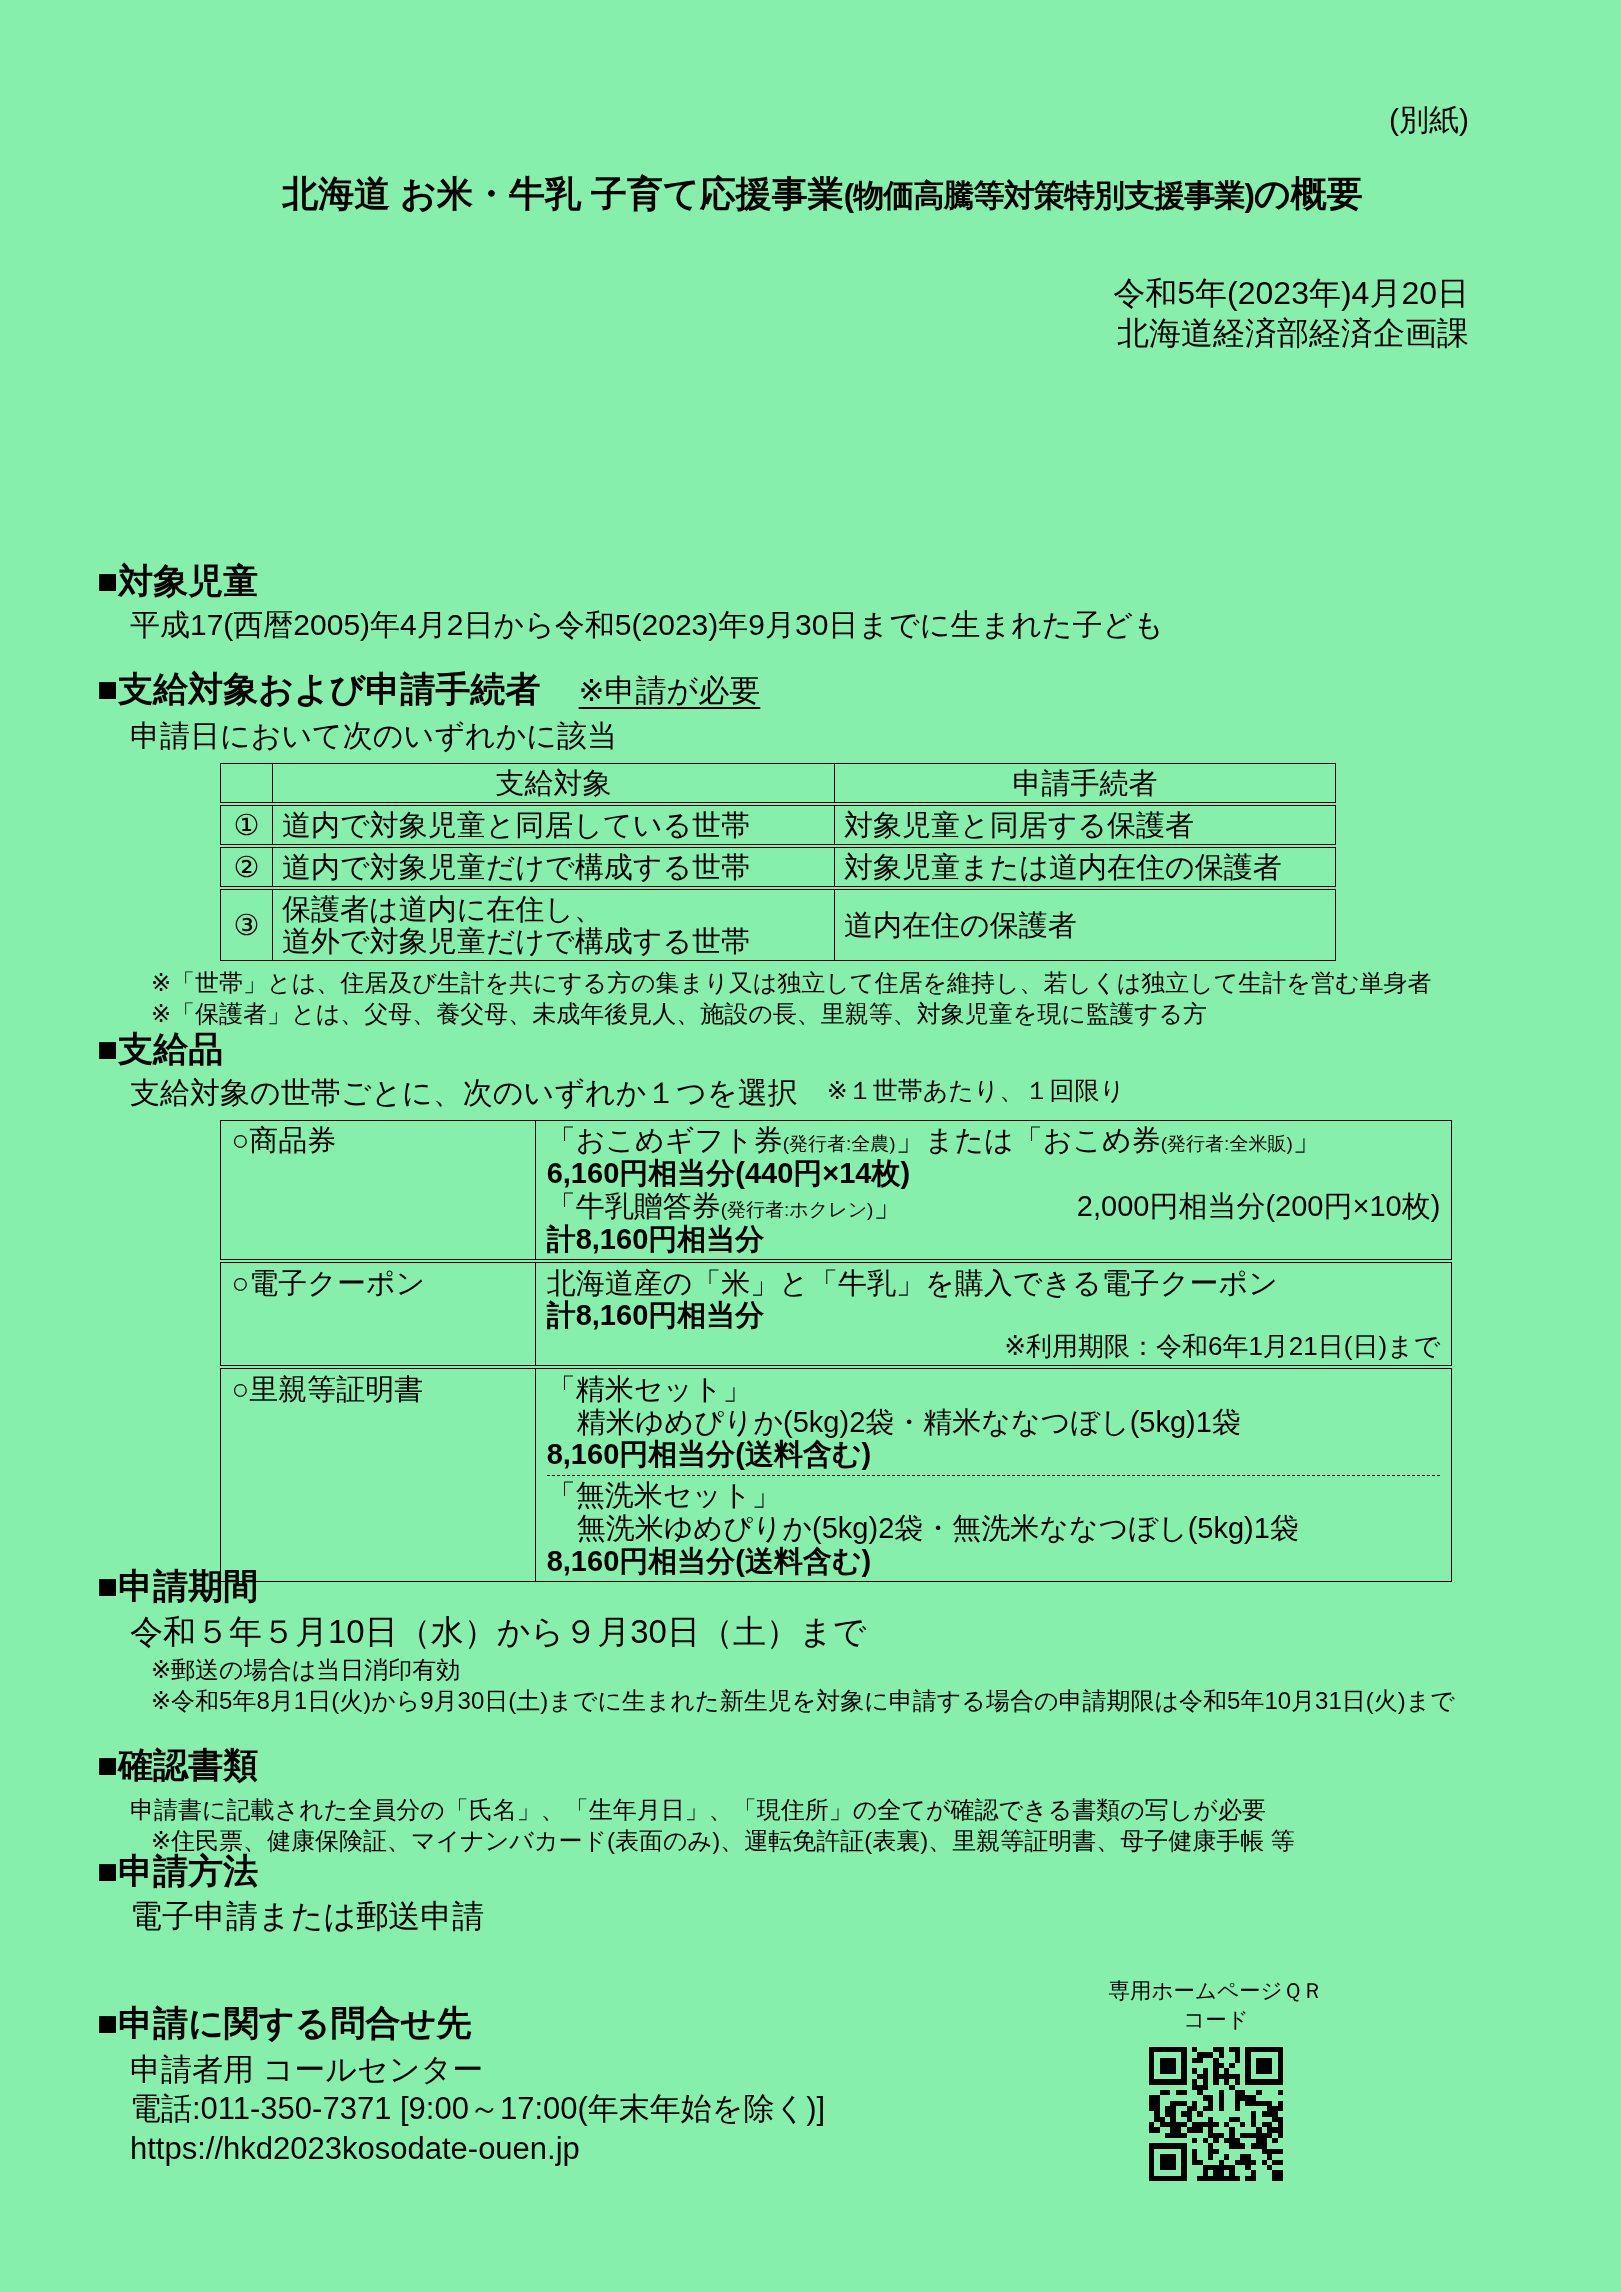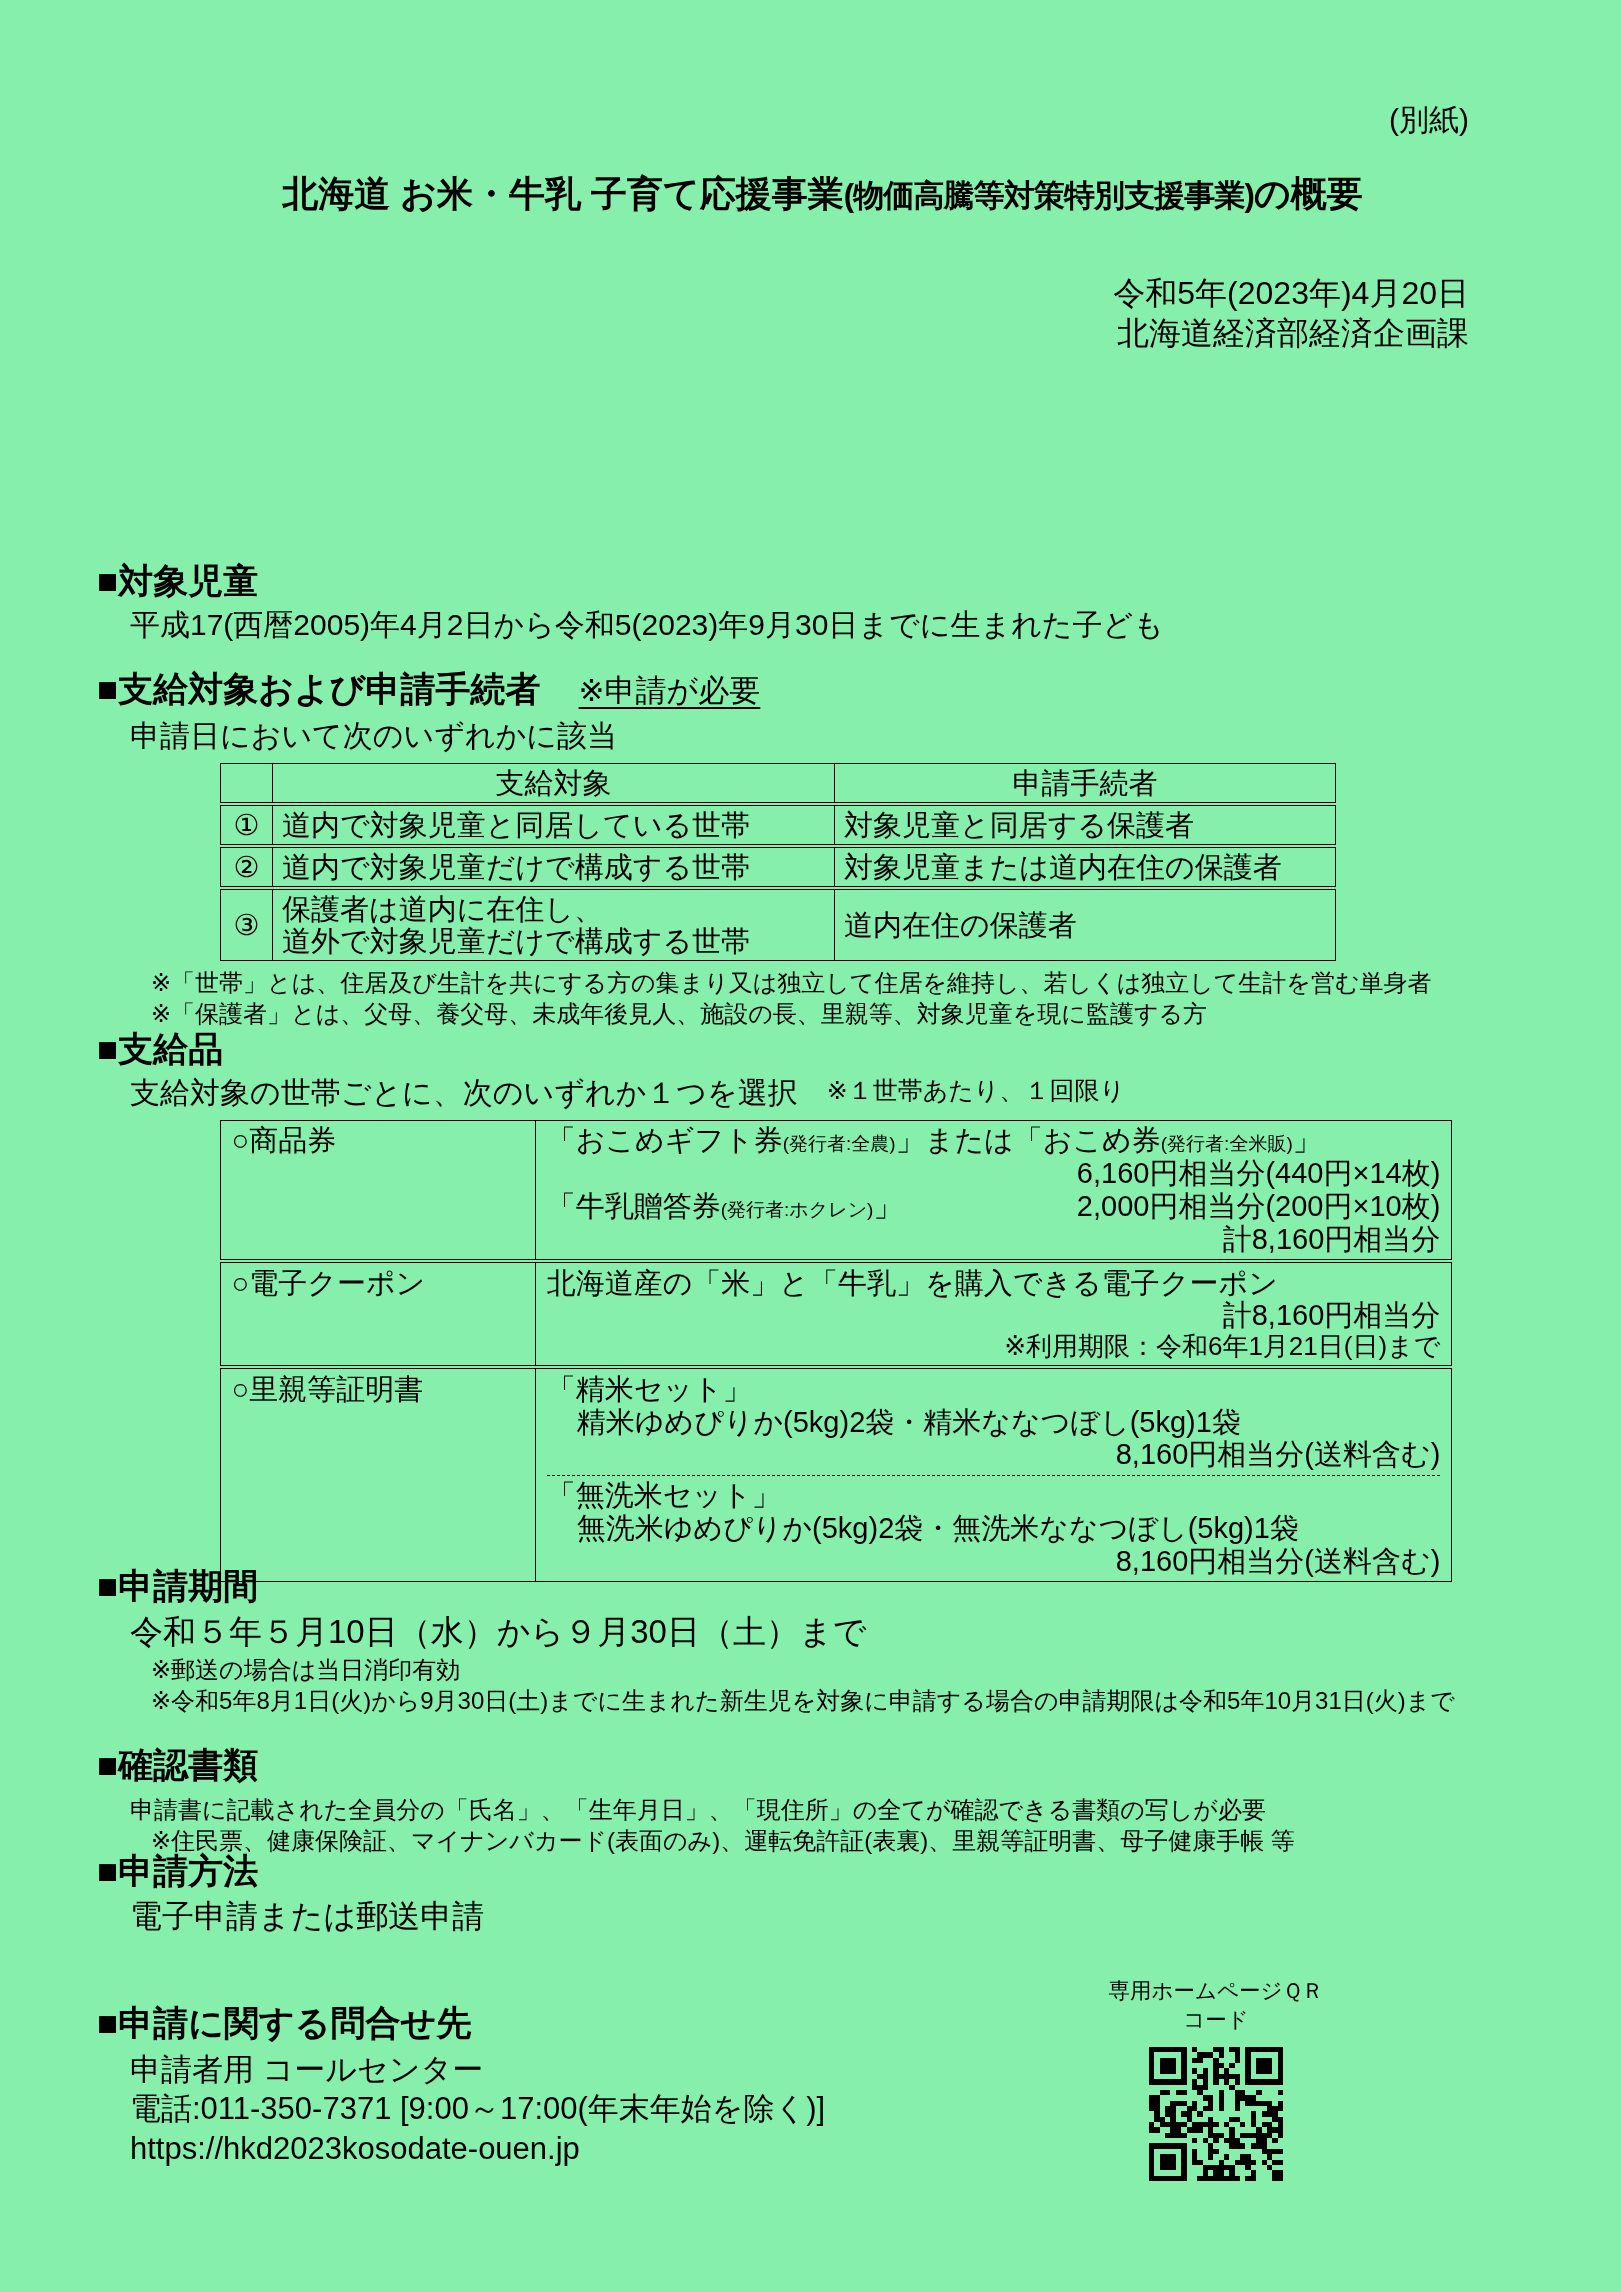--- a/index.html
+++ b/index.html
@@ -46,21 +46,21 @@
   .t1 td.num{text-align:center;padding:2.7px 1.8px;}
   .t1 tr.body-row td{border-top:4.5px double #000;}
   .t1 td.dashcol,.t1 th.dashcol{border-right:1.8px dashed #000;}
   
   .t2{border-collapse:collapse;margin-left:123px;margin-top:9px;table-layout:fixed;width:1231px;font-size:29px;line-height:1.13;}
   .t2 col.c-label{width:315px;}
   .t2 col.c-desc{width:916px;}
   .t2,.t2 td{border:1.8px solid #000;}
   .t2 td{padding:3.6px 10.7px;vertical-align:top;}
   .t2 tr + tr td{border-top:4.5px double #000;}
-  .t2 .right{text-align:right;}
+  .t2 .right{text-align:left;font-weight:bold;}
   .t2 .tiny{font-size:19px;}
   .t2 .use-note{font-size:26px;text-align:right;}
   .t2 .flexline{display:flex;justify-content:space-between;align-items:baseline;}
   .t2 .items-line{padding-left:30px;}
   .t2 .subset2{border-top:1.8px dashed #000;margin-top:3.6px;padding-top:3.6px;}
   
   .period-body{margin-left:33px;margin-top:6.3px;font-size:33px;line-height:1.2;}
   .docs-body{margin-left:33px;margin-top:9px;font-size:24px;line-height:1.3;width:1397px;}
   .docs-note{margin-left:54px;font-size:24px;line-height:1.28;margin-top:1.8px;}
   .wrap-note{width:1384px;}

